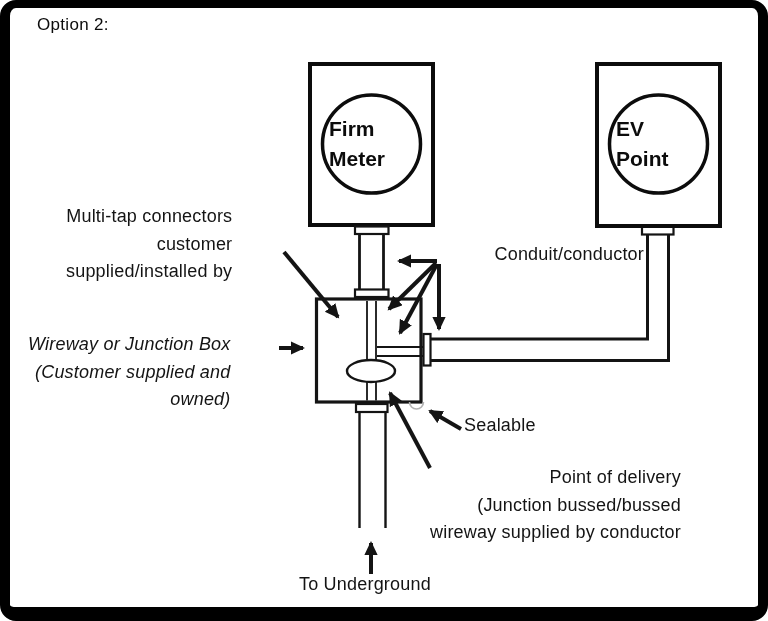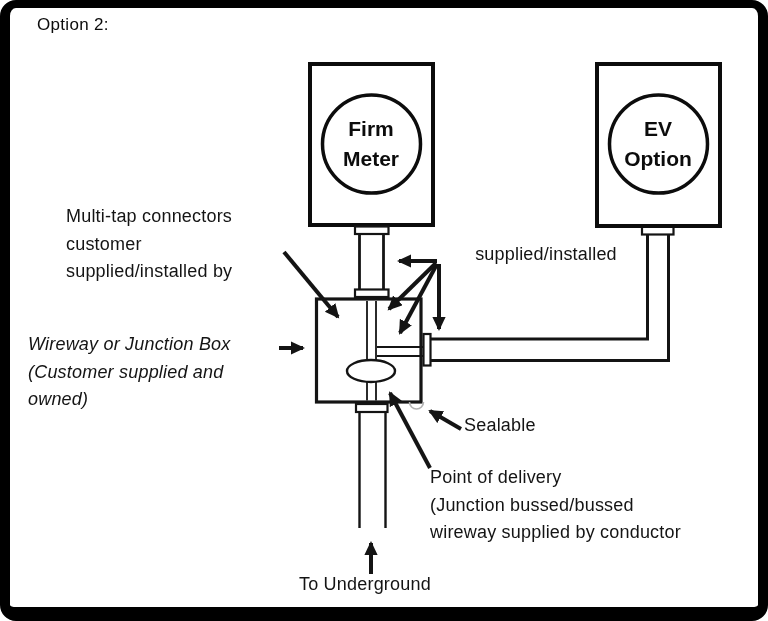--- a/index.html
+++ b/index.html
@@ -34,38 +34,38 @@
     z-index: 1;
   }
   .lbl {
     position: absolute;
     color: #141414;
     font-size: 18px;
     line-height: 27.5px;
     letter-spacing: 0.2px;
     z-index: 3;
   }
-  .lbl .line { white-space: nowrap; }
+  .lbl .line { white-space: nowrap; text-align: right; }
   .title {
     position: absolute;
     left: 17px; top: 15px;
     font-size: 17px;
     font-weight: normal;
     letter-spacing: 0.3px;
     color: #0c0c0c;
     z-index: 3;
     margin-left: 20px;
   }
   .meter-label {
     position: absolute;
     width: 100px; height: 100px;
     display: flex;
     align-items: center;
     justify-content: center;
-    text-align: center;
+    text-align: left;
     z-index: 3;
   }
   .meter-label span {
     display: inline-block;
     width: 84px;
     font-size: 21px;
     font-weight: bold;
     line-height: 30px;
     color: #0c0c0c;
   }
@@ -147,31 +147,31 @@
       <line x1="461" y1="429" x2="430" y2="411" marker-end="url(#ah)"></line>
       <line x1="430" y1="468" x2="390" y2="393" marker-end="url(#ah)"></line>
       <line x1="371" y1="574" x2="371" y2="543" marker-end="url(#ah)"></line>
     </g>
   </svg>
 
   <div class="meter-label meter-label-firm">
     <span>Firm Meter</span>
   </div>
   <div class="meter-label meter-label-ev">
-    <span>EV Option</span>
+    <span>EV Point</span>
   </div>
 
   <div class="lbl lbl-multitap">
     <div class="line">Multi-tap connectors</div>
     <div class="line">customer</div>
     <div class="line">supplied/installed by</div>
   </div>
 
   <div class="lbl lbl-conduit">
-    <div class="line">supplied/installed</div>
+    <div class="line">Conduit/conductor</div>
   </div>
 
   <div class="lbl lbl-wireway">
     <div class="line">Wireway or Junction Box</div>
     <div class="line">(Customer supplied and</div>
     <div class="line">owned)</div>
   </div>
 
   <div class="lbl lbl-pod">
     <div class="line">Point of delivery</div>

